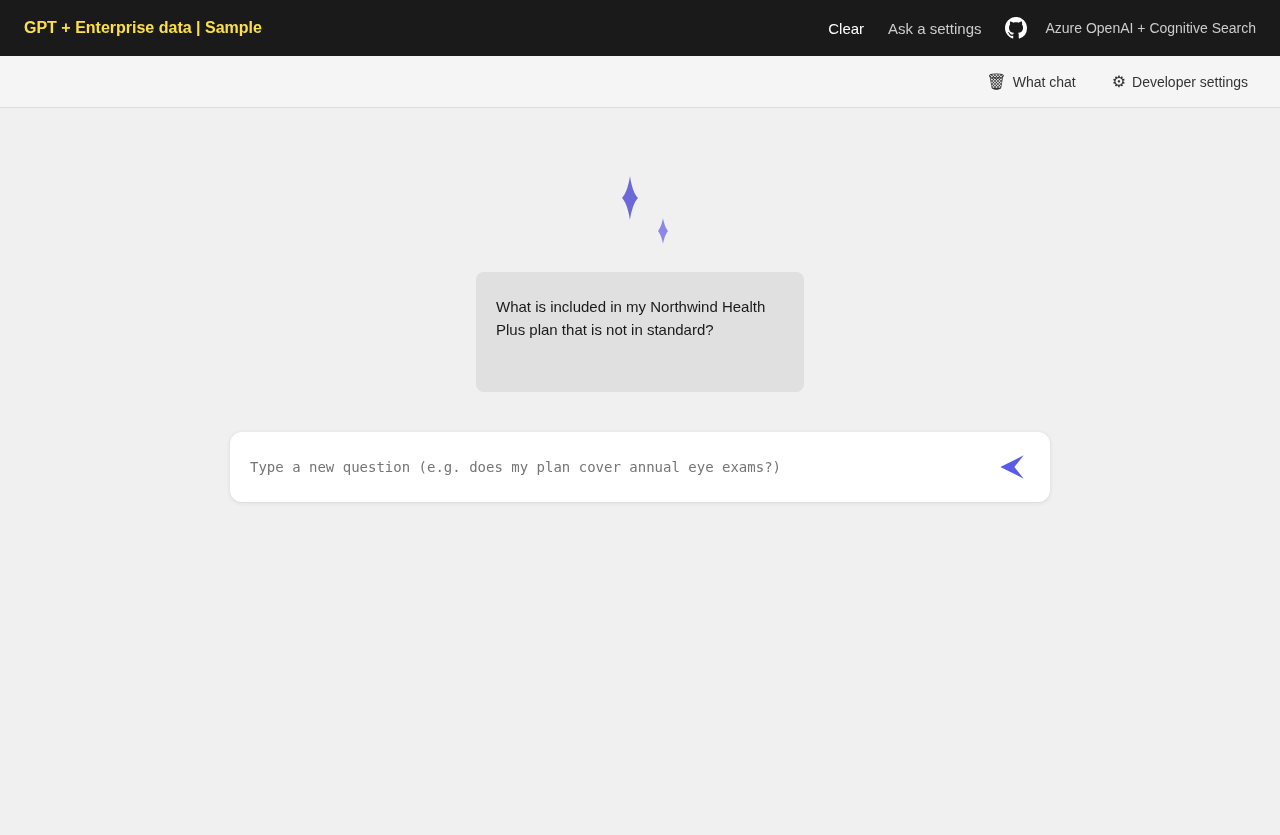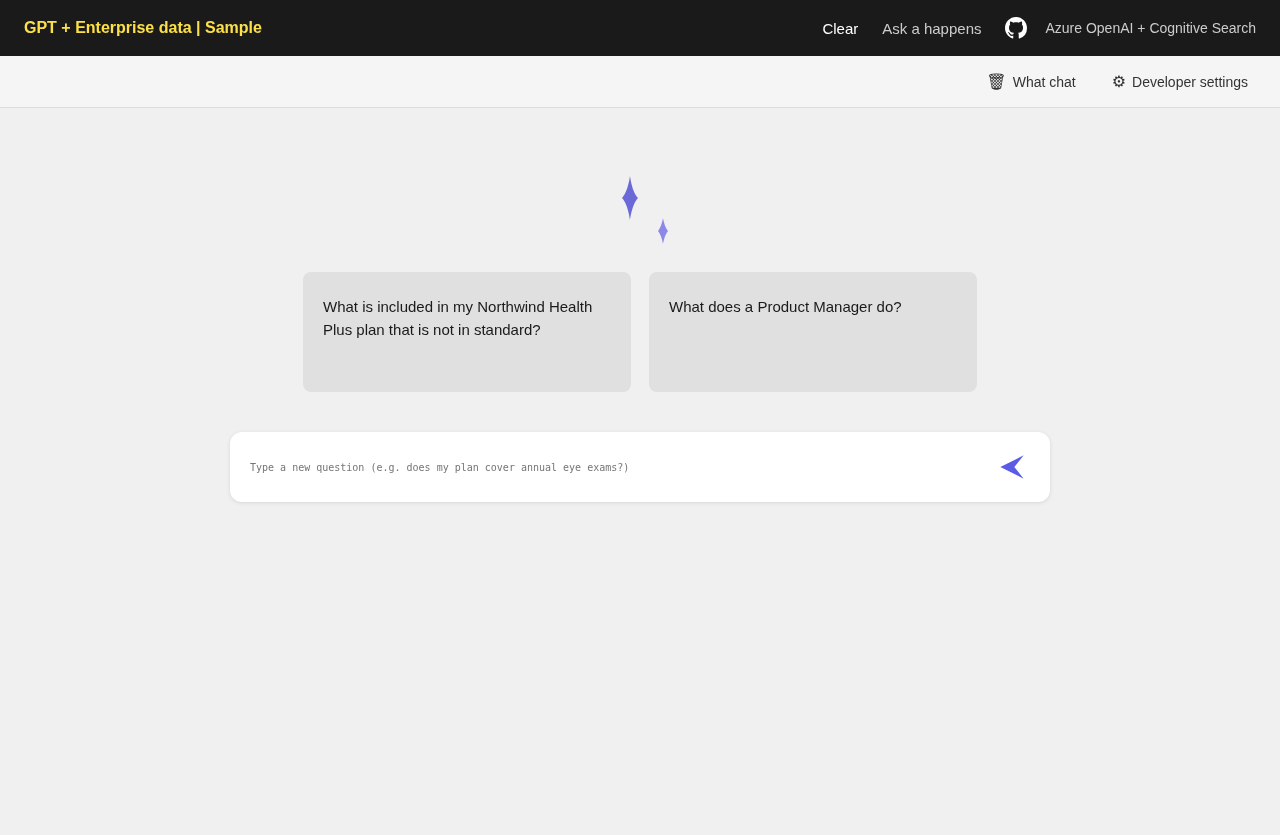--- a/index.html
+++ b/index.html
@@ -145,21 +145,21 @@
       min-height: 70px;
       display: flex;
       align-items: center;
       padding: 16px 20px;
       box-shadow: 0 1px 4px rgba(0,0,0,0.1);
     }
     .chat-input {
       flex: 1;
       border: none;
       outline: none;
-      font-size: 10px;
+      font-size: 14px;
       color: #555;
       background: transparent;
       resize: none;
       line-height: 1.5;
     }
     .send-btn {
       background: none;
       border: none;
       cursor: pointer;
       padding: 4px;
@@ -173,21 +173,21 @@
       fill: #5a5ce8;
     }
   </style>
 </head>
 <body>
 
 <nav class="navbar">
   <span class="navbar-brand">GPT + Enterprise data | Sample</span>
   <div class="navbar-links">
     <a class="navbar-link active">Clear</a>
-    <a class="navbar-link">Ask a happens</a>
+    <a class="navbar-link">Ask a settings</a>
     <svg class="github-icon" viewBox="0 0 16 16">
       <path d="M8 0C3.58 0 0 3.58 0 8c0 3.54 2.29 6.53 5.47 7.59.4.07.55-.17.55-.38 0-.19-.01-.82-.01-1.49-2.01.37-2.53-.49-2.69-.94-.09-.23-.48-.94-.82-1.13-.28-.15-.68-.52-.01-.53.63-.01 1.08.58 1.23.82.72 1.21 1.87.87 2.33.66.07-.52.28-.87.51-1.07-1.78-.2-3.64-.89-3.64-3.95 0-.87.31-1.59.82-2.15-.08-.2-.36-1.02.08-2.12 0 0 .67-.21 2.2.82.64-.18 1.32-.27 2-.27.68 0 1.36.09 2 .27 1.53-1.04 2.2-.82 2.2-.82.44 1.1.16 1.92.08 2.12.51.56.82 1.27.82 2.15 0 3.07-1.87 3.75-3.65 3.95.29.25.54.73.54 1.48 0 1.07-.01 1.93-.01 2.2 0 .21.15.46.55.38A8.013 8.013 0 0016 8c0-4.42-3.58-8-8-8z"></path>
     </svg>
   </div>
   <div class="navbar-right" style="margin-left: 18px;">Azure OpenAI + Cognitive Search</div>
 </nav>
 
 <div class="toolbar">
   <button class="toolbar-btn">
     <span class="toolbar-icon">🗑</span>
@@ -206,21 +206,20 @@
       <path d="M22 0 C22 0 24 16 30 22 C24 28 22 44 22 44 C22 44 20 28 14 22 C20 16 22 0 22 0Z" fill="#6b68d8"></path>
     </svg>
     <svg class="sparkle-small" width="26" height="26" viewBox="0 0 26 26">
       <path d="M13 0 C13 0 14.5 9 18 13 C14.5 17 13 26 13 26 C13 26 11.5 17 8 13 C11.5 9 13 0 13 0Z" fill="#8b88e8"></path>
     </svg>
   </div>
 
 
   <div class="cards-row">
     <div class="example-card">What is included in my Northwind Health Plus plan that is not in standard?</div>
-    <div class="example-card">What does a Product Manager do?</div>
   </div>
 
   <div class="input-container">
     <textarea class="chat-input" rows="1" placeholder="Type a new question (e.g. does my plan cover annual eye exams?)" style=""></textarea>
     <button class="send-btn">
       <svg class="send-arrow" viewBox="0 0 24 24">
         <path d="M2 12L22 2L14 12L22 22L2 12Z" fill="#5a5ce8"></path>
       </svg>
     </button>
   </div>

